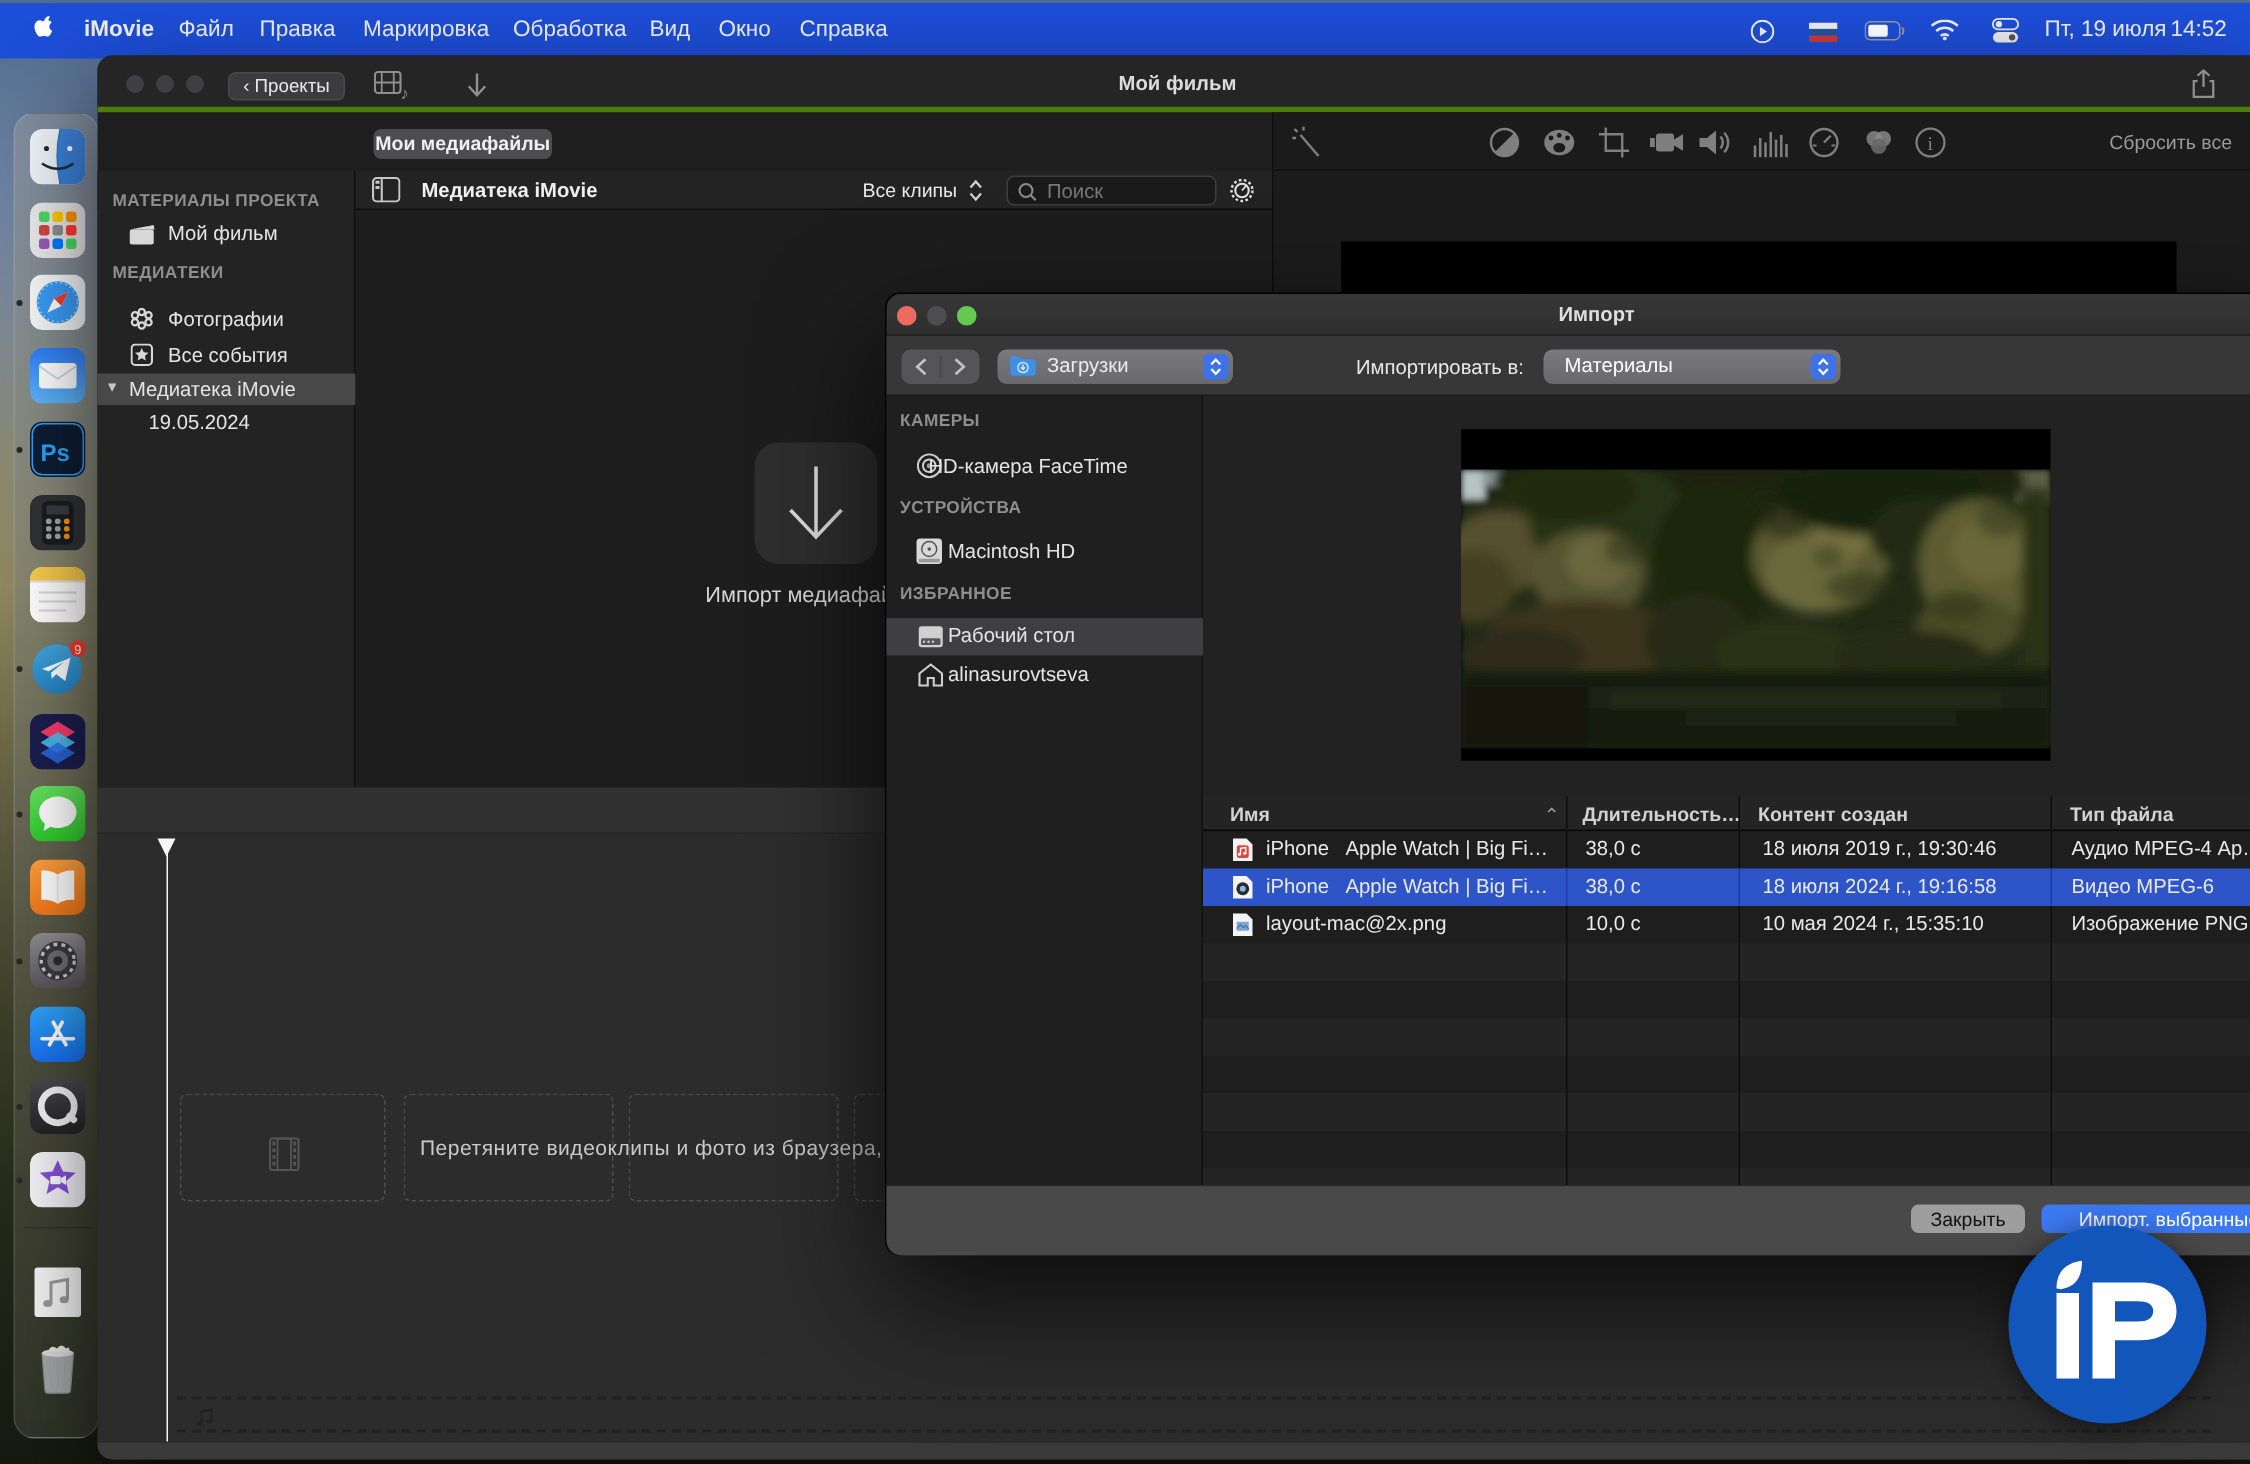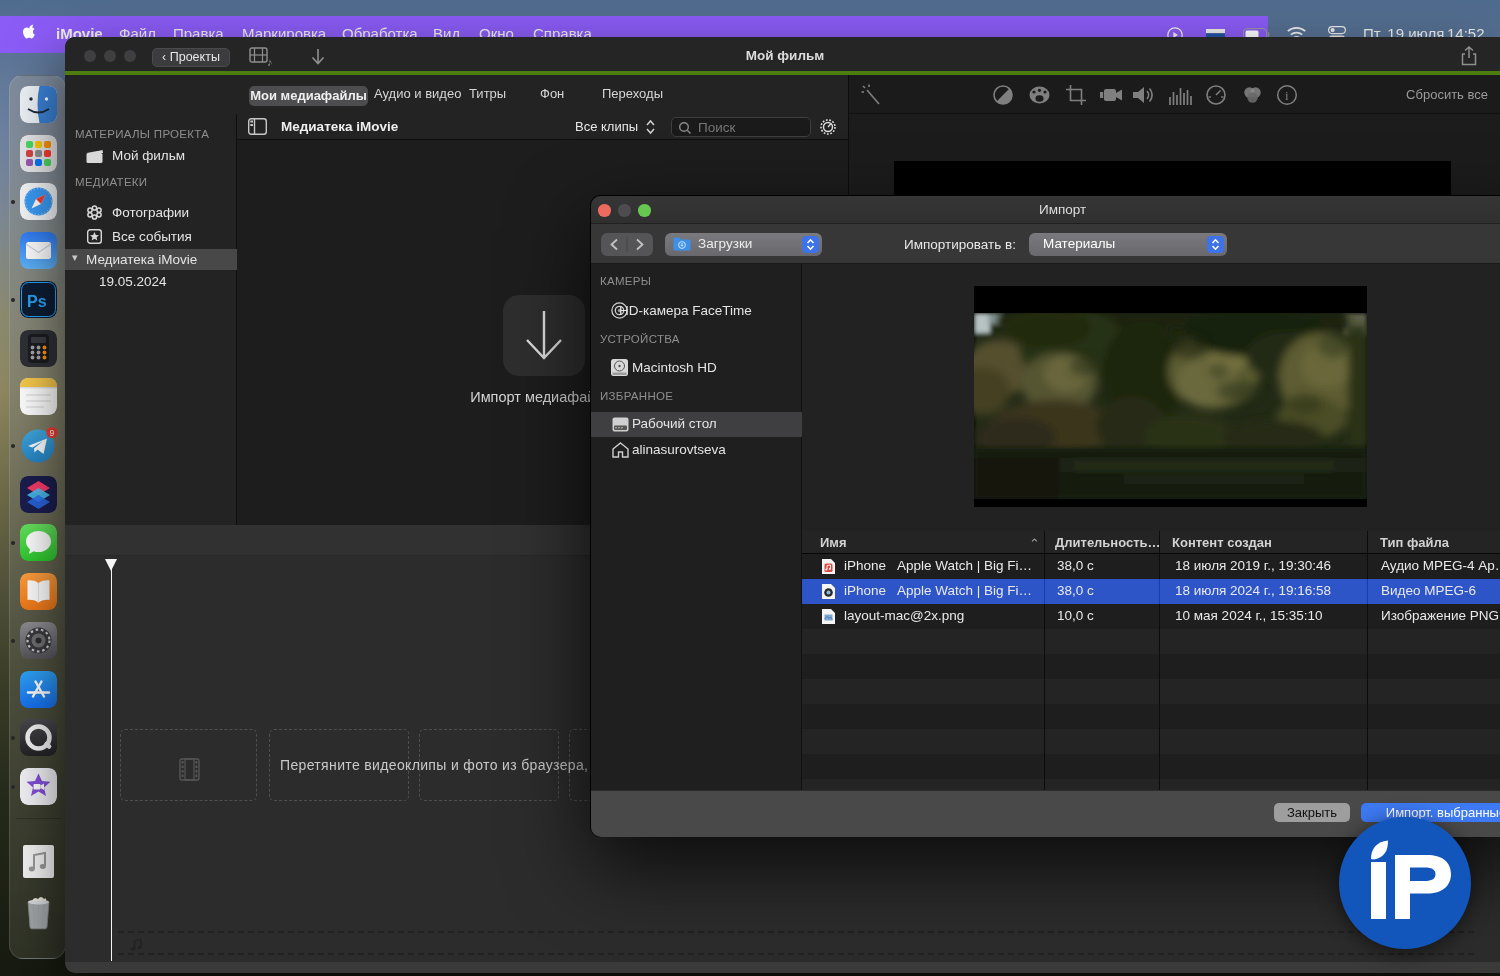--- a/index.html
+++ b/index.html
@@ -3,21 +3,21 @@
 <meta charset="utf-8">
 <style>
   * { margin:0; padding:0; box-sizing:border-box; }
   html,body { width:1500px; height:976px; overflow:hidden; }
   body { font-family:"Liberation Sans", sans-serif; position:relative;
     background:linear-gradient(180deg,#4f6b8e 0%,#62799a 8%,#6e82a0 14%,#7c8894 22%,#8b8a70 32%,#8e8760 40%,#6f6b48 50%,#52523a 60%,#3a3d28 70%,#262a1a 82%,#171a10 100%);
   }
   .abs { position:absolute; }
 
   
-  #menubar { position:absolute; left:0; top:16px; width:1268px; height:37px; background:#8b5cf6; color:#f0f0f0; font-size:15px; }
+  #menubar { position:absolute; left:0; top:2px; width:1500px; height:37px; background:#1d4ed8; color:#f0f0f0; font-size:15px; }
   #menubar .mi { position:absolute; top:9px; white-space:nowrap; }
 
   
   #dock { position:absolute; left:9px; top:75px; width:57px; height:884px;
     background:linear-gradient(180deg,rgba(145,152,160,.62) 0%,rgba(130,132,120,.60) 35%,rgba(95,96,80,.58) 65%,rgba(70,72,58,.55) 100%);
     border-radius:14px; border:1px solid rgba(255,255,255,.12); }
   .dicon { position:absolute; left:10px; width:37px; height:37px; border-radius:8px; }
   .ddot { position:absolute; left:1px; width:4px; height:4px; border-radius:50%; background:#26282a; }
 
   
@@ -27,21 +27,21 @@
   #projbtn { position:absolute; left:87px; top:11px; width:78px; height:19px; background:#3c3c3e; border:1px solid #4a4a4c; border-radius:5px; color:#e8e8e8; font-size:12.5px; text-align:center; line-height:17px; }
   #wintitle { position:absolute; left:595px; top:11px; width:250px; text-align:center; color:#dcdcdc; font-size:13.5px; font-weight:bold; }
 
   #tabrow { position:absolute; left:0; top:38px; width:783px; height:39px; background:#232323; }
   .tab { position:absolute; top:11px; color:#d6d6d6; font-size:13px; white-space:nowrap; }
   #tabsel { position:absolute; left:184px; top:49px; width:119px; height:20px; background:#4d4d4f; border-radius:5px; color:#f0f0f0; font-size:13px; font-weight:bold; text-align:center; line-height:20px; }
 
   
   #hdrrow { position:absolute; left:0; top:77px; width:783px; height:26px; background:#232323; border-bottom:1px solid #0e0e0e; }
   #sidebar { position:absolute; left:0; top:77px; width:172px; height:411px; background:#232323; border-right:1px solid #0f0f0f; }
-  .sbh { position:absolute; color:#8e8e8e; font-size:11.5px; font-weight:normal; letter-spacing:.3px; }
+  .sbh { position:absolute; color:#8e8e8e; font-size:11.5px; font-weight:bold; letter-spacing:.3px; }
   .sbt { position:absolute; color:#e4e4e4; font-size:13.5px; white-space:nowrap; }
   #sbsel { position:absolute; left:0px; top:135px; width:172px; height:21px; background:#484848; }
 
   
   #browser { position:absolute; left:172px; top:103px; width:611px; height:385px; background:#1d1d1d; }
   #impbtn { position:absolute; left:266px; top:155px; width:82px; height:81px; background:#2e2e2e; border-radius:16px; }
   #imptext { position:absolute; left:223px; top:249px; width:170px; text-align:center; color:#d6d6d6; font-size:14.5px; white-space:nowrap; }
 
   
   #rpane { position:absolute; left:783px; top:38px; width:652px; height:450px; background:#1c1c1c; border-left:1px solid #0e0e0e; }
@@ -340,26 +340,20 @@
     </svg>
     <svg class="abs" style="left:243px;top:10px" width="20" height="20" viewBox="0 0 20 20">
       <path d="M10 2 V16 M4.5 10.5 L10 16.5 L15.5 10.5" fill="none" stroke="#909090" stroke-width="1.6"></path>
     </svg>
     <div id="wintitle">Мой фильм</div>
     <svg class="abs" style="left:1396px;top:9px" width="16" height="20" viewBox="0 0 16 20">
       <path d="M8 1 V12 M4 4.5 L8 1 L12 4.5" fill="none" stroke="#8f8f8f" stroke-width="1.5"></path>
       <path d="M4 8 H1.5 V18.5 H14.5 V8 H12" fill="none" stroke="#8f8f8f" stroke-width="1.5"></path>
     </svg>
   </div>
-  <div id="tabrow">
-    <span class="tab" style="left:309px">Аудио и видео</span>
-    <span class="tab" style="left:404px">Титры</span>
-    <span class="tab" style="left:475px">Фон</span>
-    <span class="tab" style="left:537px">Переходы</span>
-  </div>
   <div id="tabsel">Мои медиафайлы</div>
 
   <div id="hdrrow">
     <svg class="abs" style="left:183px;top:4px" width="19" height="17" viewBox="0 0 19 17">
       <rect x="0.7" y="0.7" width="17.6" height="15.6" rx="2.5" fill="none" stroke="#c7c7c7" stroke-width="1.4"></rect>
       <line x1="6.5" y1="0.7" x2="6.5" y2="16.3" stroke="#c7c7c7" stroke-width="1.4"></line>
       <rect x="2.3" y="2.5" width="2.7" height="2" fill="#c7c7c7"></rect>
       <rect x="2.3" y="6" width="2.7" height="2" fill="#c7c7c7"></rect>
     </svg>
     <span class="abs" style="left:216px;top:5px;color:#efefef;font-size:13.5px;font-weight:bold">Медиатека iMovie</span>
@@ -521,21 +515,21 @@
     <div id="playhead"></div>
   </div>
   <div id="winbottom"></div>
 </div>
 
 <div id="dlg">
   <div id="dtitle">
     <div class="dtl" style="left:7px;background:#ec6b5e"></div>
     <div class="dtl" style="left:27px;background:#4d4d4f"></div>
     <div class="dtl" style="left:47px;background:#66c850"></div>
-    <span class="abs" style="left:448px;top:6px;color:#dedede;font-size:13.5px;font-weight:normal">Импорт</span>
+    <span class="abs" style="left:448px;top:6px;color:#dedede;font-size:13.5px;font-weight:bold">Импорт</span>
   </div>
   <div id="dtoolbar">
     <div class="abs" style="left:10px;top:9px;width:52px;height:23px;background:#555557;border-radius:6px">
       <svg class="abs" style="left:0;top:0" width="52" height="23" viewBox="0 0 52 23">
         <line x1="26" y1="4" x2="26" y2="19" stroke="#464648" stroke-width="1"></line>
         <path d="M16 6.5 L10.5 11.5 L16 16.5" fill="none" stroke="#c2c2c2" stroke-width="1.8"></path>
         <path d="M36 6.5 L41.5 11.5 L36 16.5" fill="none" stroke="#c2c2c2" stroke-width="1.8"></path>
       </svg>
     </div>
     <div class="abs" style="left:74px;top:9px;width:157px;height:23px;background:linear-gradient(#7a7a7e,#69696d);border-radius:6px">

